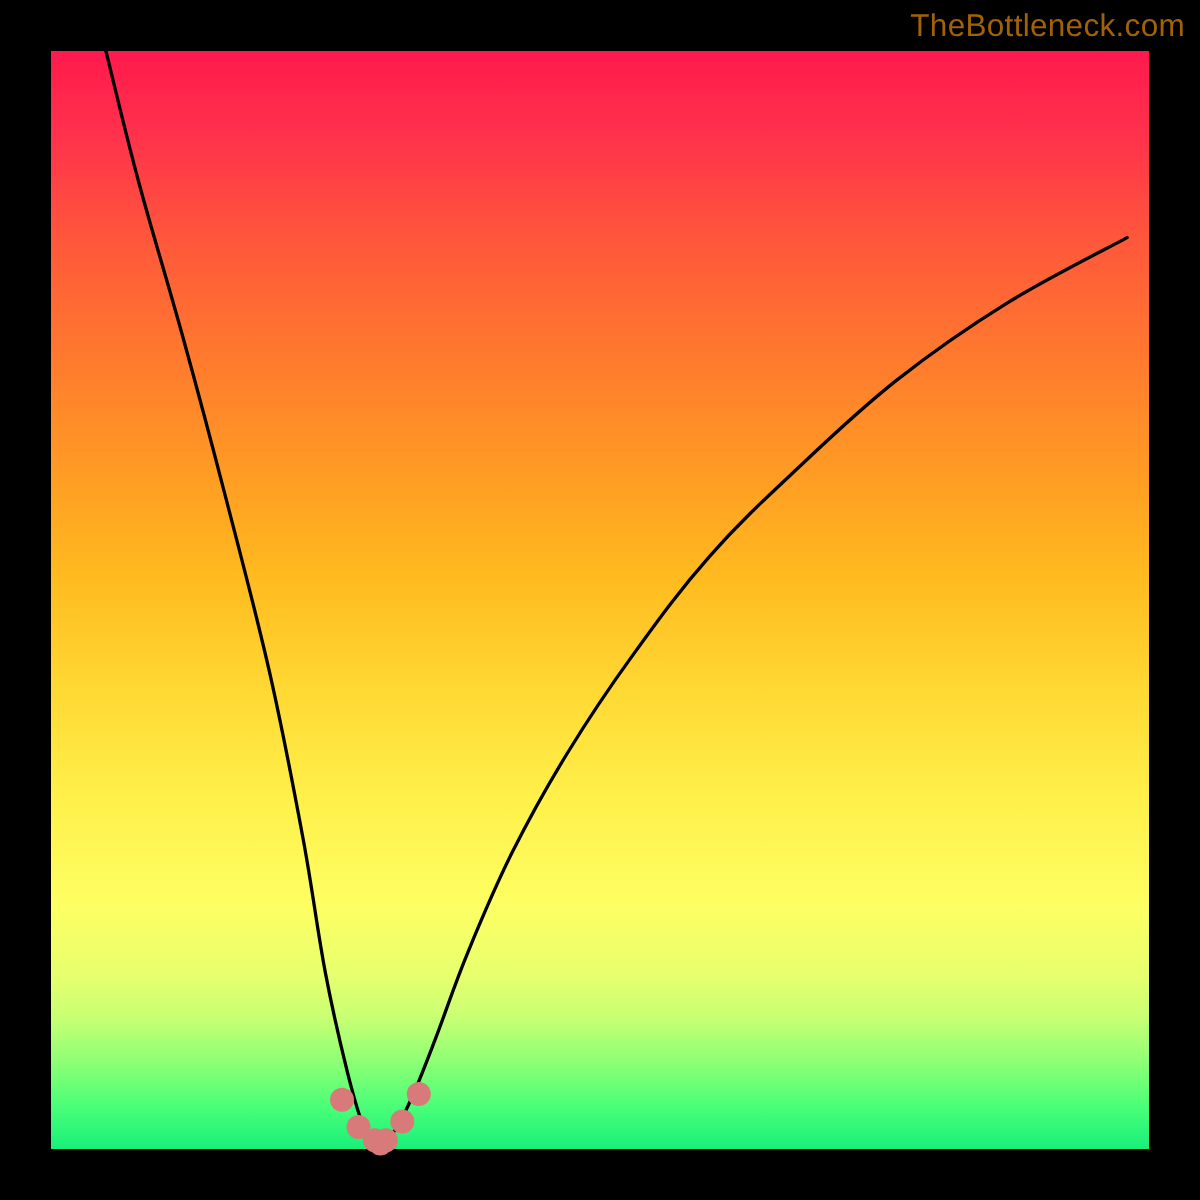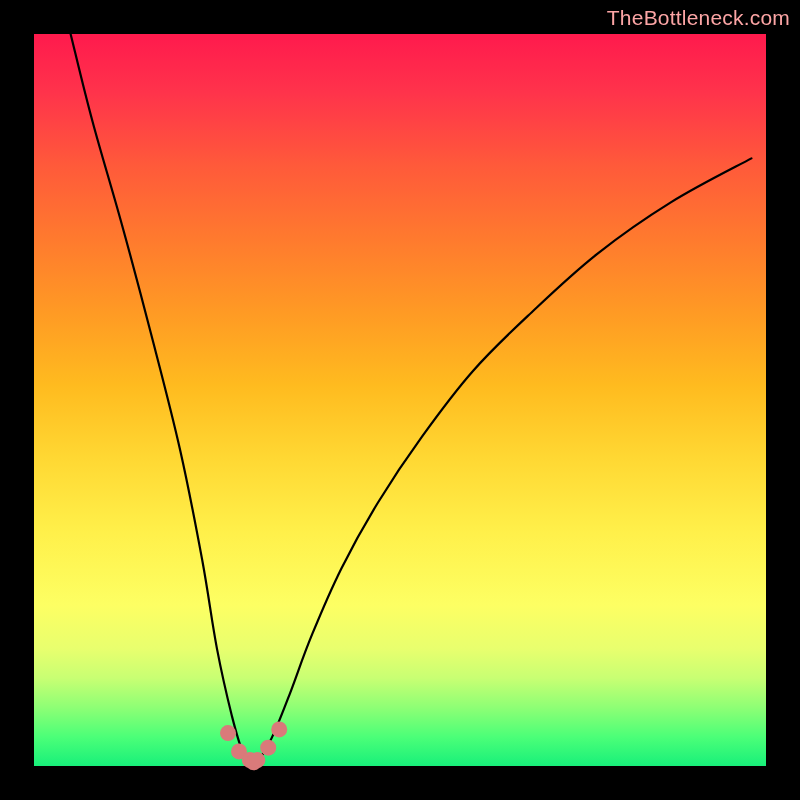--- a/index.html
+++ b/index.html
@@ -39,21 +39,21 @@
       #c8ff73 88%,
       #8eff75 92%,
       #4cff78 96%,
       #18f07a 100%
     );
   }
   .watermark {
     position: absolute;
     top: 6px;
     right: 10px;
-    color: #fca5a5;
+    color: #a16207;
     font-size: 21px;
     letter-spacing: 0.2px;
     font-weight: 400;
   }
   svg.curve {
     position: absolute;
     left: 0;
     top: 0;
     width: 732px;
     height: 732px;

